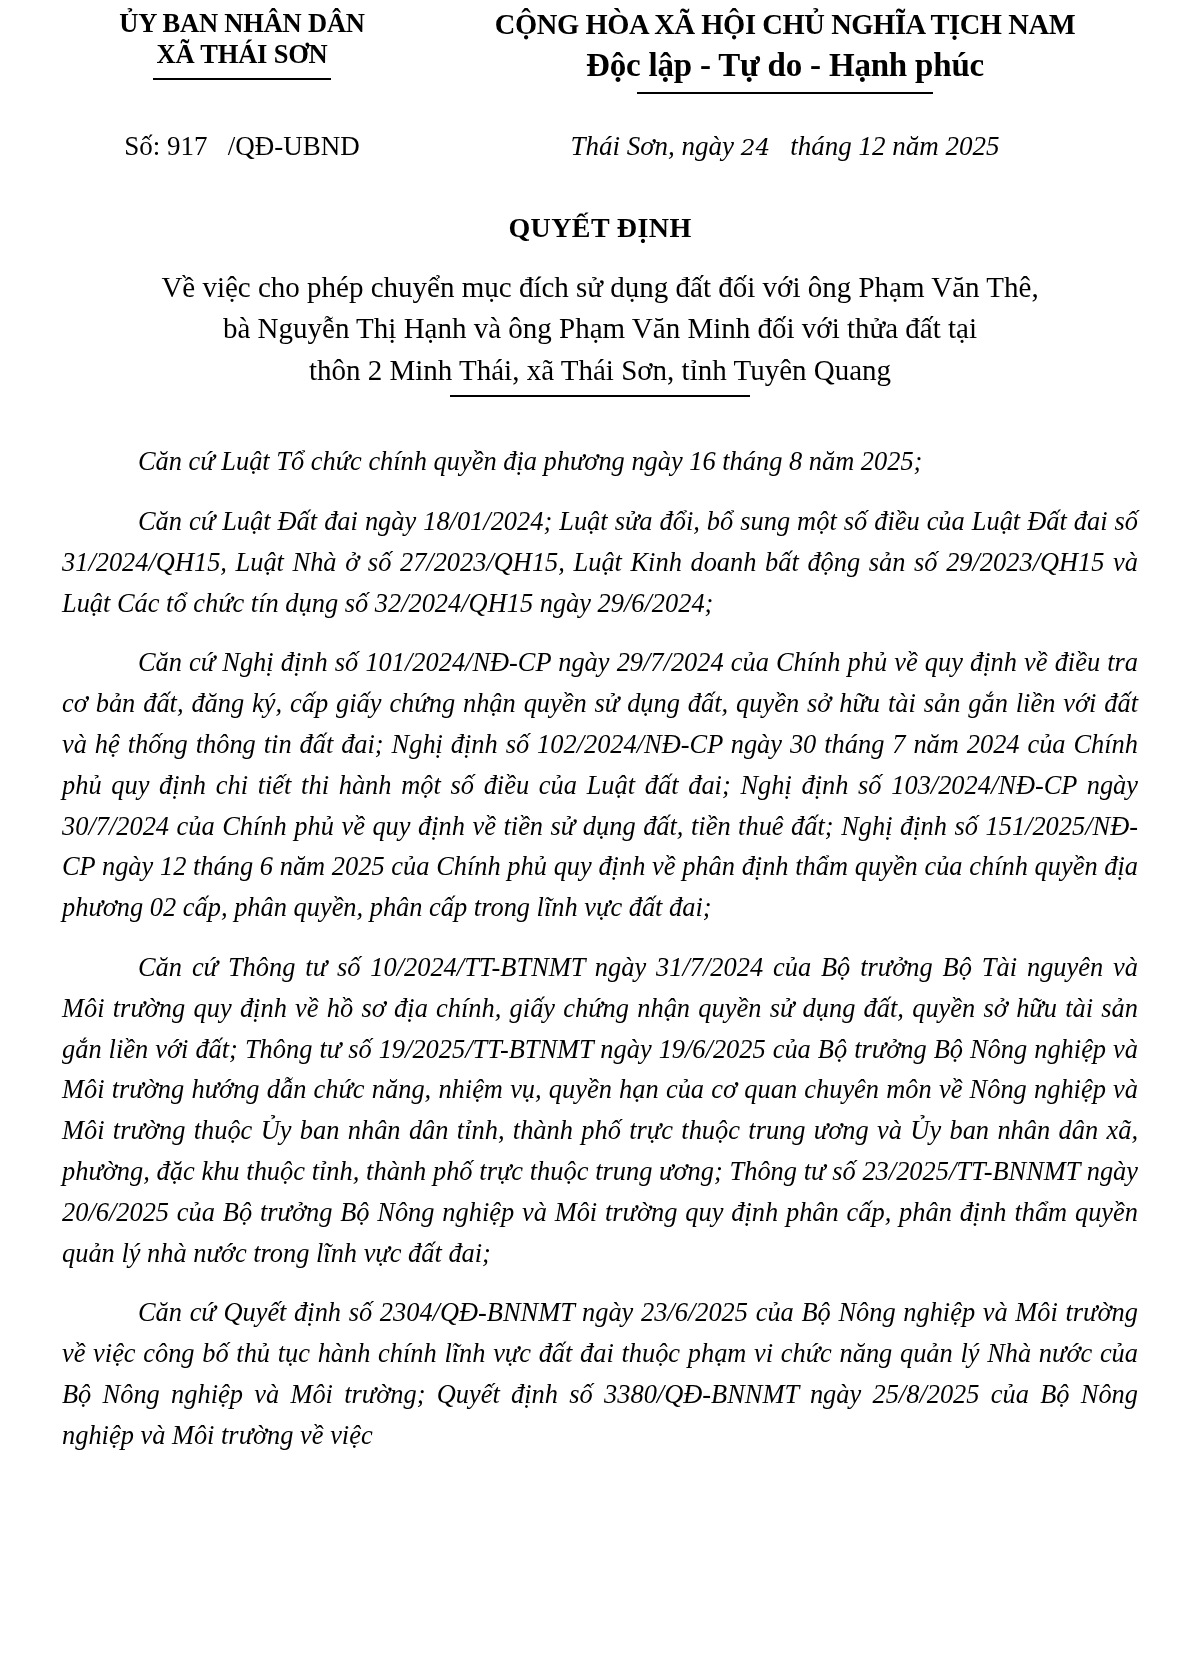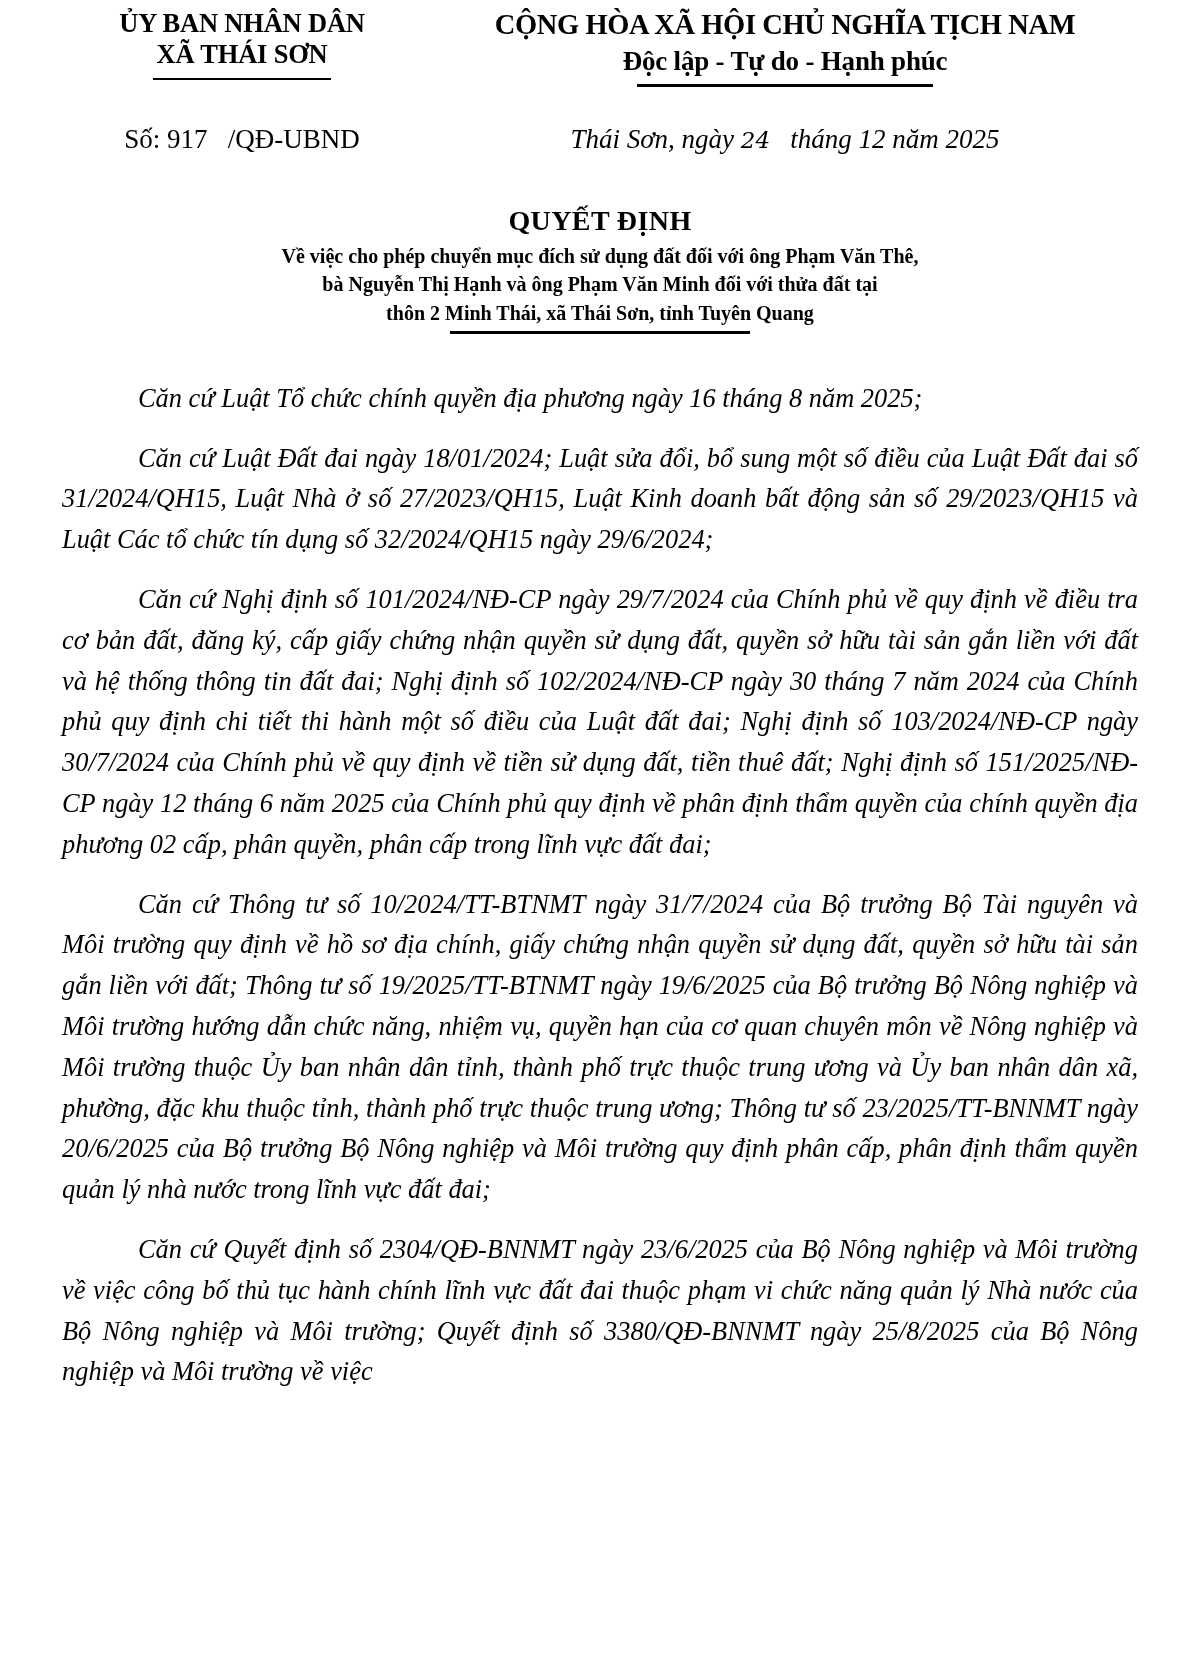--- a/index.html
+++ b/index.html
@@ -54,21 +54,21 @@
   .org-line2 {
     font-size: 26.5px;
     display: inline-block;
     position: relative;
   }
   .nation-line1 {
     font-size: 28.5px;
     letter-spacing: -0.4px;
   }
   .nation-line2 {
-    font-size: 27px;
+    font-size: 33px;
     display: inline-block;
     position: relative;
     margin-top: 4px;
   }
   .rule-under-org {
     width: 178px;
     height: 2.6px;
     background: #000;
     margin: 7px auto 0 auto;
   }
@@ -114,24 +114,24 @@
     margin-top: 48px;
     text-align: center;
   }
   .title-main {
     font-size: 28px;
     font-weight: bold;
     letter-spacing: 0.4px;
     line-height: 1.25;
   }
   .title-sub {
-    font-size: 20px;
-    font-weight: bold;
+    font-size: 29px;
+    font-weight: normal;
     line-height: 1.42;
-    margin-top: 4px;
+    margin-top: 22px;
     padding: 0 46px;
   }
   .title-sub .subline {
     display: block;
   }
   .title-sub .subline.underlined-part {
     position: relative;
     display: block;
   }
   .rule-under-title {

